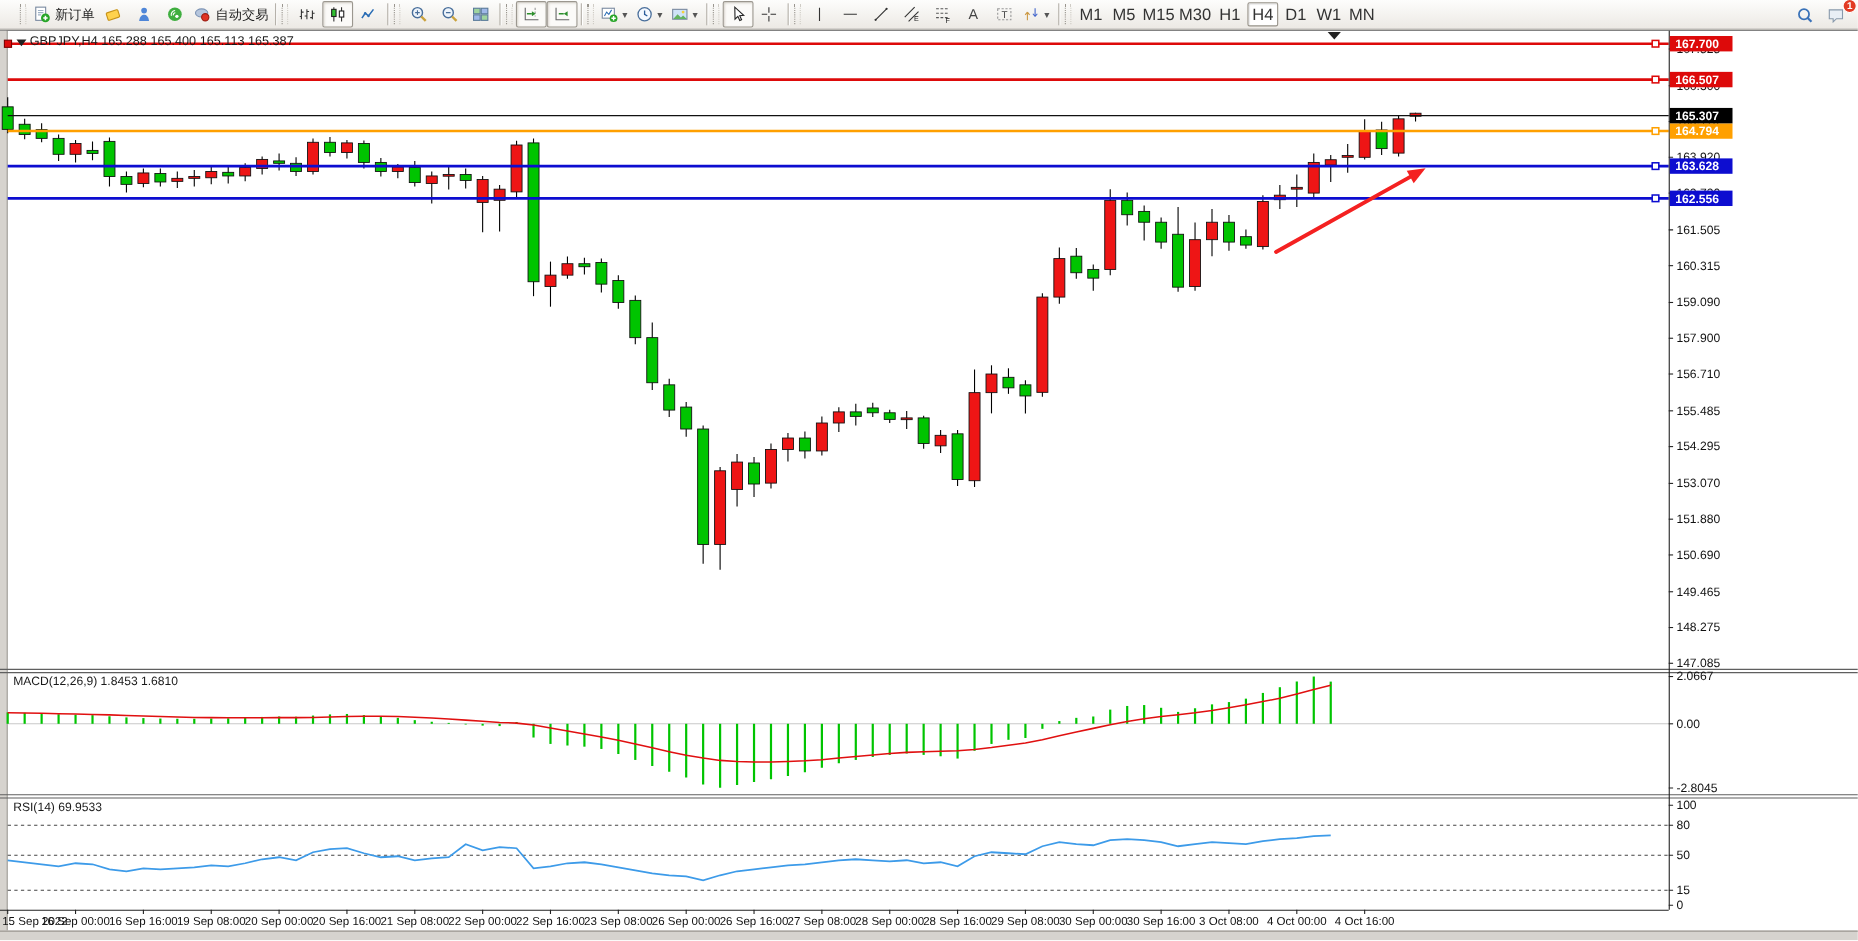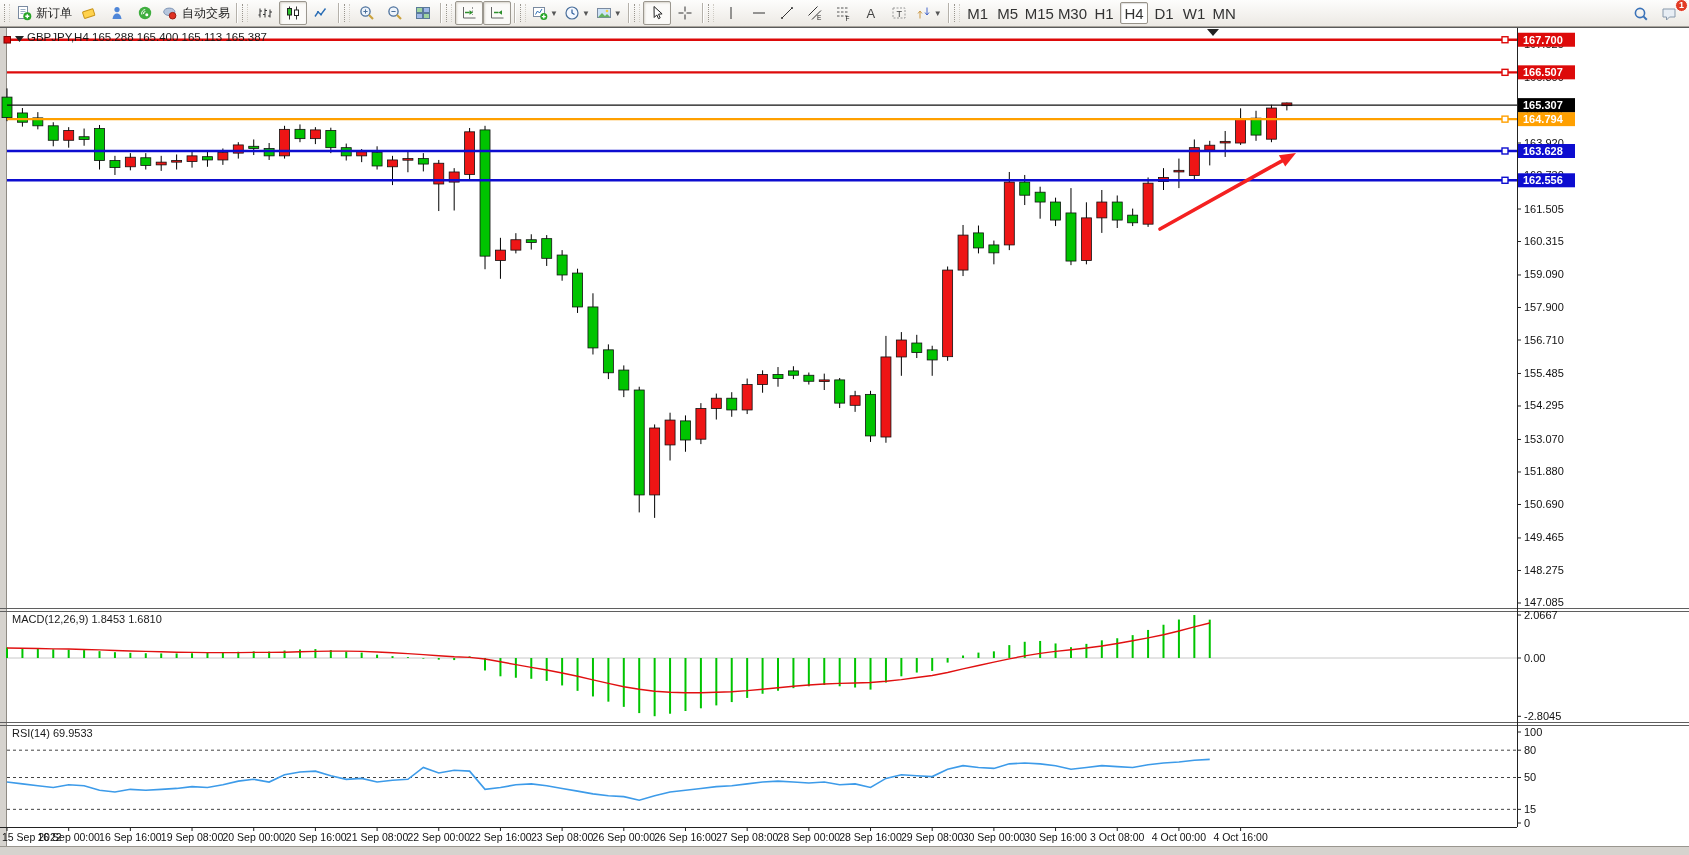--- a/index.html
+++ b/index.html
@@ -7,21 +7,21 @@
     width:1689px;height:855px;overflow:hidden;position:relative;
     font-family:"Liberation Sans","DejaVu Sans",sans-serif;
     background:#ffffff;
   }
   
   #toolbar{
     position:absolute;left:0;top:0;width:1689px;height:27px;
     background:linear-gradient(#fdfdfc,#ece9e4);
     border-bottom:1px solid #a8a49d;
     display:flex;align-items:center;box-sizing:border-box;
-    padding-left:2px;white-space:nowrap;
+    padding-left:16px;white-space:nowrap;
   }
   .tgrip{
     width:4px;height:18px;margin:0 3px 0 2px;
     border-left:1px dotted #9a968f;border-right:1px dotted #cfccc5;
   }
   .tsep{width:1px;height:20px;background:#b5b1aa;margin:0 3px;box-shadow:1px 0 0 #fff;}
   .tbtn{
     height:22px;min-width:22px;display:inline-flex;align-items:center;justify-content:center;
     border:1px solid transparent;border-radius:2px;padding:0 2px;cursor:default;
   }

